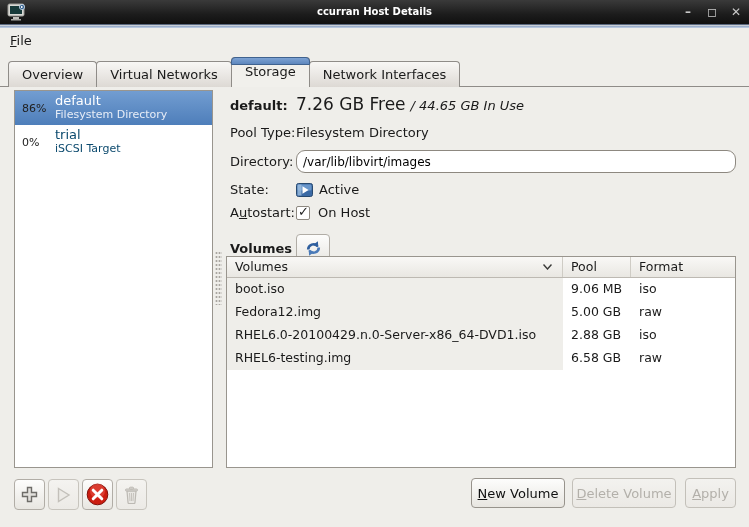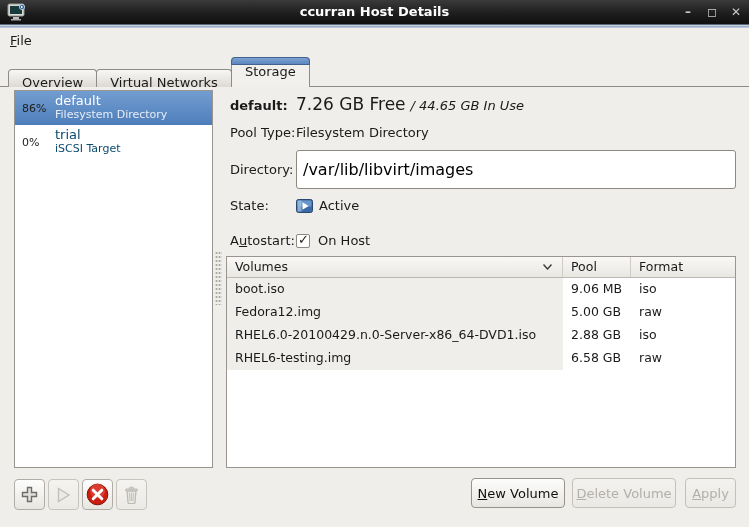--- a/index.html
+++ b/index.html
@@ -12,36 +12,36 @@
 
   
   .titlebar {
     position:absolute; left:0; top:0; width:749px; height:24px;
     background:linear-gradient(#3a3a3a,#1c1c1c 60%,#101010);
     display:flex; align-items:center;
   }
   .titlebar-icon { position:absolute; left:7px; top:3px; width:20px; height:18px; }
   .title-text {
     position:absolute; left:0; right:0; text-align:center;
-    color:#ffffff; font-weight:bold; font-size:13px; line-height:24px;
+    color:#ffffff; font-weight:bold; font-size:10px; line-height:24px;
   }
   .win-controls { position:absolute; right:6px; top:0; height:24px; display:flex; gap:10px; align-items:center; }
   .win-btn { color:#c9c9c9; font-size:12px; font-weight:bold; width:14px; text-align:center; cursor:default; line-height:24px; }
   .accentline { position:absolute; left:0; top:24px; width:749px; height:4px;
     background:linear-gradient(#1d3052 0%, #41588033 35%, #8da4c8 70%, #d7dfeb 100%); }
 
   
   .menubar { position:absolute; left:0; top:28px; width:749px; height:24px; background:#efeeea; display:flex; align-items:center; }
   .menu-item { padding:3px 10px; font-size:13px; }
   u { text-decoration:underline; }
 
   
   .tabstrip { position:absolute; left:8px; top:56px; height:31px; display:flex; align-items:flex-end; }
   .tab {
-    height:18px; padding:0 13px; line-height:25px; font-size:13px;
+    height:26px; padding:0 13px; line-height:25px; font-size:13px;
     background:linear-gradient(#f8f7f5,#ddd9d4);
     border:1px solid #8f8c88; border-bottom:none; border-radius:4px 4px 0 0;
     margin-right:-1px; position:relative; z-index:1; color:#1a1a1a;
   }
   .tab.active {
     height:30px; line-height:27px; background:#f1f0ec; z-index:3;
     border-radius:4px 4px 0 0;
   }
   .tab.active::before {
     content:""; position:absolute; left:-1px; right:-1px; top:-1px; height:6px;
@@ -71,22 +71,22 @@
   
   .details { position:absolute; left:230px; top:94px; width:506px; }
   .hdr-row { display:flex; align-items:baseline; height:22px; }
   .hdr-name { font-weight:bold; font-size:13px; width:66px; flex:none; }
   .hdr-free { font-size:17px; }
   .hdr-inuse { font-size:13px; font-style:italic; margin-left:5px; }
   .detail-row { display:flex; align-items:center; margin-top:7px; }
   .detail-label { width:66px; flex:none; font-size:13px; }
   .detail-value { font-size:13px; }
   .location-input {
-    width:440px; height:39px; background:#ffffff; border:1px solid #8d8880;
-    border-radius:3px; font-family:inherit; font-size:16px; padding:0 6px; color:#000;
+    width:440px; height:23px; background:#ffffff; border:1px solid #8d8880;
+    border-radius:9px; font-family:inherit; font-size:12px; padding:0 6px; color:#000;
   }
   .state-icon { width:17px; height:14px; margin-right:6px; }
   .checkbox { width:14px; height:14px; background:#fff; border:1px solid #8d8880; border-radius:2px;
     margin-right:8px; position:relative; }
   .checkbox::after { content:"✓"; position:absolute; left:1px; top:-3px; font-size:13px; font-weight:bold; color:#222; }
 
   .volumes-head { display:flex; align-items:center; margin-top:14px; }
   .volumes-title { font-weight:bold; font-size:13px; width:66px; flex:none; }
   .refresh-btn { width:34px; height:29px; border:1px solid #b1ada6; border-radius:4px;
     background:linear-gradient(#fdfdfc,#e8e6e1); display:flex; align-items:center; justify-content:center; }
@@ -142,20 +142,21 @@
 
   <div class="menubar">
     <div class="menu-item"><u>F</u>ile</div>
   </div>
 
   <div class="content-frame"></div>
   <div class="tabstrip">
     <div class="tab">Overview</div>
     <div class="tab">Virtual Networks</div>
     <div class="tab active">Storage</div>
+    <div class="tab">Network Interfaces</div>
   </div>
 
   <div class="pool-list">
     <div class="pool-item selected">
       <div class="pool-pct">86%</div>
       <div class="pool-text">
         <div class="pool-name">default</div>
         <div class="pool-type">Filesystem Directory</div>
       </div>
     </div>
@@ -191,21 +192,21 @@
       <div class="detail-label">State:</div>
       <svg class="state-icon" viewBox="0 0 17 14">
         <rect x="0.5" y="0.5" width="16" height="13" rx="2" fill="#3b6aa5" stroke="#27496f"></rect>
         <rect x="1.5" y="1.5" width="14" height="6" rx="1.5" fill="#6f9bce" opacity="0.9"></rect>
         <rect x="1.5" y="1.5" width="4" height="11" fill="#9dbede" opacity="0.8"></rect>
         <path d="M6.5,3.2 L12.6,7 L6.5,10.8 Z" fill="#ffffff"></path>
       </svg>
       <div class="detail-value">Active</div>
     </div>
 
-    <div class="detail-row" style="margin-top:20px;">
+    <div class="detail-row" style="margin-top:8px;">
       <div class="detail-label">A<u>u</u>tostart:</div>
       <div class="checkbox"></div>
       <div class="detail-value">On Host</div>
     </div>
 
     <div class="volumes-head">
       <div class="volumes-title">Volumes</div>
       <div class="refresh-btn">
         <svg width="19" height="17" viewBox="0 0 19 17">
           <path d="M4.2 9.5 A5.3 5.3 0 0 1 13.5 6.1" fill="none" stroke="#2f5f9e" stroke-width="2.6"></path>

